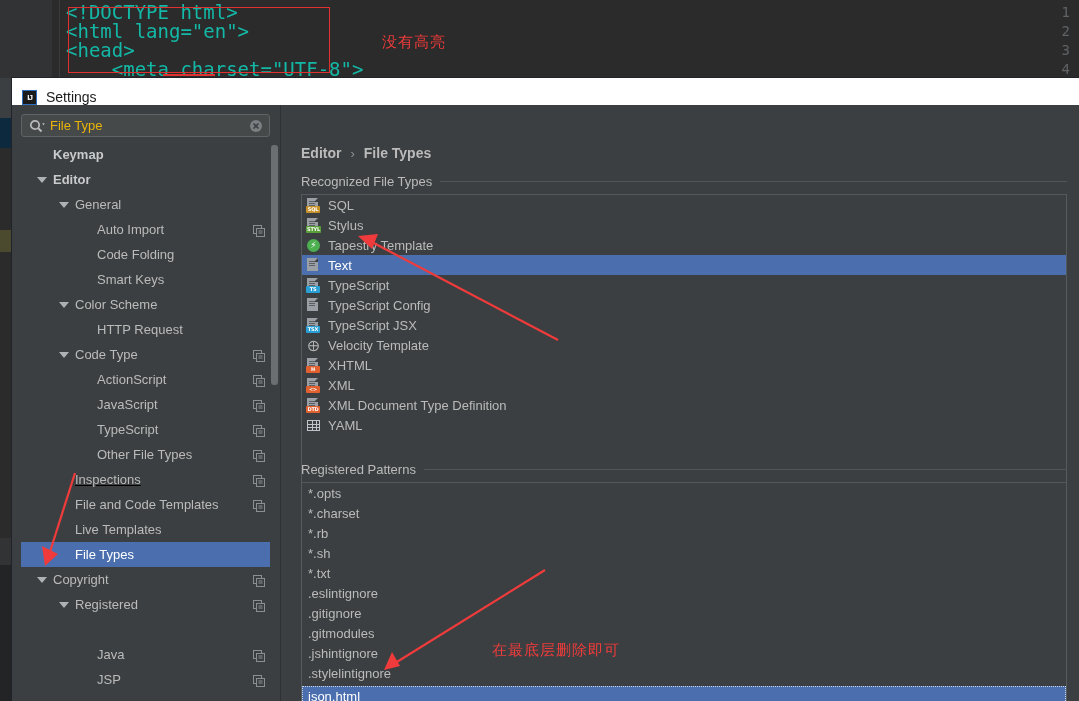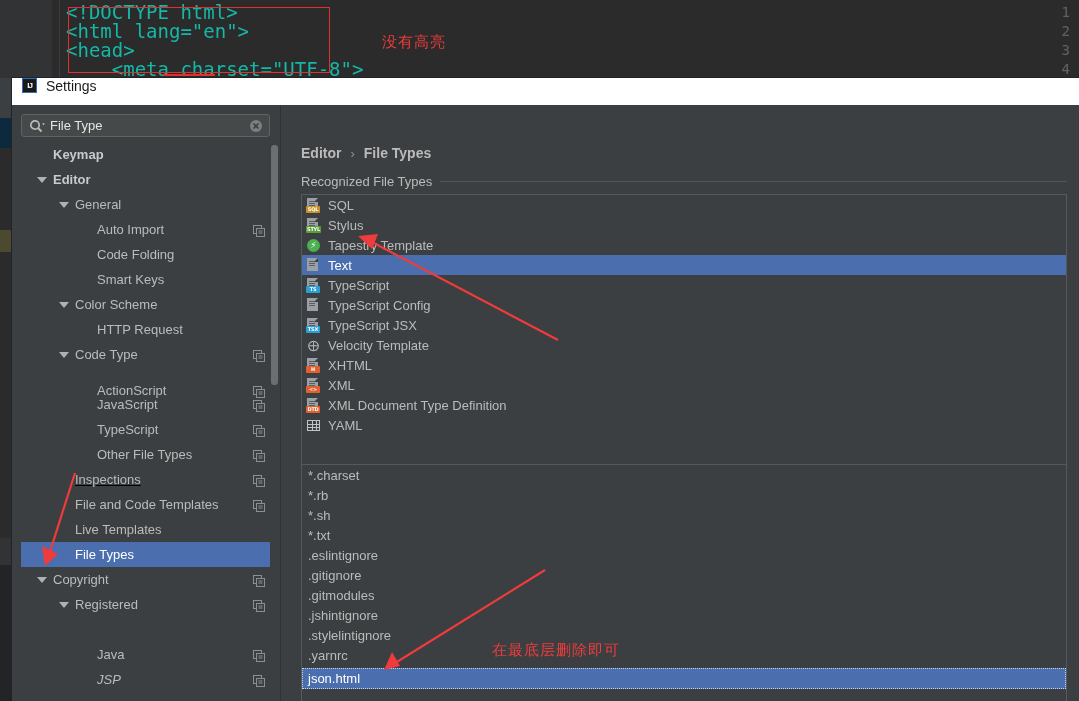--- a/index.html
+++ b/index.html
@@ -55,21 +55,21 @@
   .bg-strip-row{position:absolute;left:0;width:12px;}
 
   
   #settings-dialog{
     position:absolute;left:12px;top:78px;width:1067px;height:623px;
     background:#3c3f41;
     box-shadow:0 0 0 1px #21232a;
   }
   #dialog-titlebar{
     position:absolute;left:0;top:0;width:1067px;height:27px;
-    background:#ffffff;display:flex;align-items:flex-start;
+    background:#ffffff;display:flex;align-items:flex-end;
   }
   #ij-icon{
     width:15px;height:15px;margin-left:10px;margin-right:9px;
     background:#1a1a1a;border:1px solid #2f6fc2;box-sizing:border-box;
     display:flex;align-items:center;justify-content:center;
     color:#ffffff;font-size:8px;font-weight:bold;font-family:"Liberation Sans",sans-serif;
     letter-spacing:-1px;
   }
   #dialog-title{
     color:#1a1a1a;font-size:14px;font-family:"Liberation Sans",sans-serif;
@@ -87,21 +87,21 @@
   #search-wrap{
     position:absolute;left:9px;top:9px;width:249px;height:23px;
     background:#45494a;border:1px solid #5e6364;border-radius:3px;box-sizing:border-box;
     display:flex;align-items:center;
   }
   #search-icon-box{
     width:22px;height:21px;display:flex;align-items:center;justify-content:center;
     margin-left:4px;
   }
   #search-value{
-    flex:1;color:#e5e5e5;font-size:13px;font-family:"Liberation Sans",sans-serif;
+    flex:1;color:#eab308;font-size:13px;font-family:"Liberation Sans",sans-serif;
     margin-left:2px;
   }
   #search-clear{
     width:20px;height:21px;display:flex;align-items:center;justify-content:center;
     margin-right:3px;
   }
 
   #tree-scroll{
     position:absolute;left:9px;top:37px;width:258px;height:559px;
     overflow:hidden;
@@ -359,21 +359,21 @@
             <div style="width: 36px; flex: 0 0 auto;"></div>
             <div class="tree-caret open"></div>
             <span class="tree-label" style="margin-left: 5px;">Code Type</span>
             <span class="copy-icon"><svg width="12" height="12" viewBox="0 0 12 12">
                 <rect x="0.5" y="0.5" width="8" height="8" fill="none" stroke="#8a8f92"></rect>
                 <rect x="3.5" y="3.5" width="8" height="8" fill="#3c3f41" stroke="#8a8f92"></rect>
                 <line x1="5.5" y1="6" x2="9.5" y2="6" stroke="#8a8f92"></line>
                 <line x1="5.5" y1="8" x2="9.5" y2="8" stroke="#8a8f92"></line>
               </svg></span>
           </div>
-          <div class="tree-row" style="top: 236px; text-align: right;">
+          <div class="tree-row" style="top: 225px; text-align: right;">
             <div style="width: 58px; flex: 0 0 auto;"></div>
             <div class="tree-caret"></div>
             <span class="tree-label" style="margin-left: 5px;">ActionScript</span>
             <span class="copy-icon"><svg width="12" height="12" viewBox="0 0 12 12">
                 <rect x="0.5" y="0.5" width="8" height="8" fill="none" stroke="#8a8f92"></rect>
                 <rect x="3.5" y="3.5" width="8" height="8" fill="#3c3f41" stroke="#8a8f92"></rect>
                 <line x1="5.5" y1="6" x2="9.5" y2="6" stroke="#8a8f92"></line>
                 <line x1="5.5" y1="8" x2="9.5" y2="8" stroke="#8a8f92"></line>
               </svg></span>
           </div>
@@ -471,21 +471,21 @@
             <span class="copy-icon"><svg width="12" height="12" viewBox="0 0 12 12">
                 <rect x="0.5" y="0.5" width="8" height="8" fill="none" stroke="#8a8f92"></rect>
                 <rect x="3.5" y="3.5" width="8" height="8" fill="#3c3f41" stroke="#8a8f92"></rect>
                 <line x1="5.5" y1="6" x2="9.5" y2="6" stroke="#8a8f92"></line>
                 <line x1="5.5" y1="8" x2="9.5" y2="8" stroke="#8a8f92"></line>
               </svg></span>
           </div>
           <div class="tree-row" style="top: 525px;">
             <div style="width: 58px; flex: 0 0 auto;"></div>
             <div class="tree-caret"></div>
-            <span class="tree-label" style="margin-left: 5px; font-style: italic;">JSP</span>
+            <span class="tree-label" style="margin-left: 5px;">JSP</span>
             <span class="copy-icon"><svg width="12" height="12" viewBox="0 0 12 12">
                 <rect x="0.5" y="0.5" width="8" height="8" fill="none" stroke="#8a8f92"></rect>
                 <rect x="3.5" y="3.5" width="8" height="8" fill="#3c3f41" stroke="#8a8f92"></rect>
                 <line x1="5.5" y1="6" x2="9.5" y2="6" stroke="#8a8f92"></line>
                 <line x1="5.5" y1="8" x2="9.5" y2="8" stroke="#8a8f92"></line>
               </svg></span>
           </div>
         </div>
       <div id="tree-scrollbar-track"></div>
       <div id="tree-scrollbar-thumb"></div>
@@ -592,21 +592,28 @@
             <div class="list-row">
               <span class="ft-icon grid">
                 <span class="ft-grid"></span>
               </span>
               <span class="ft-label">YAML</span>
             </div>
           </div>
       </div>
 
       <div class="section" id="sec-patterns" style="top:355px;">
+        <div class="section-header">
+          <span class="section-title">Registered Patterns</span>
+          <span class="section-rule"></span>
+        </div>
         <div class="list-box" id="patterns-list" style="height:243px;">
+            <div class="pattern-row">
+              <span class="pt-label">*.opts</span>
+            </div>
             <div class="pattern-row">
               <span class="pt-label">*.charset</span>
             </div>
             <div class="pattern-row">
               <span class="pt-label">*.rb</span>
             </div>
             <div class="pattern-row">
               <span class="pt-label">*.sh</span>
             </div>
             <div class="pattern-row">

